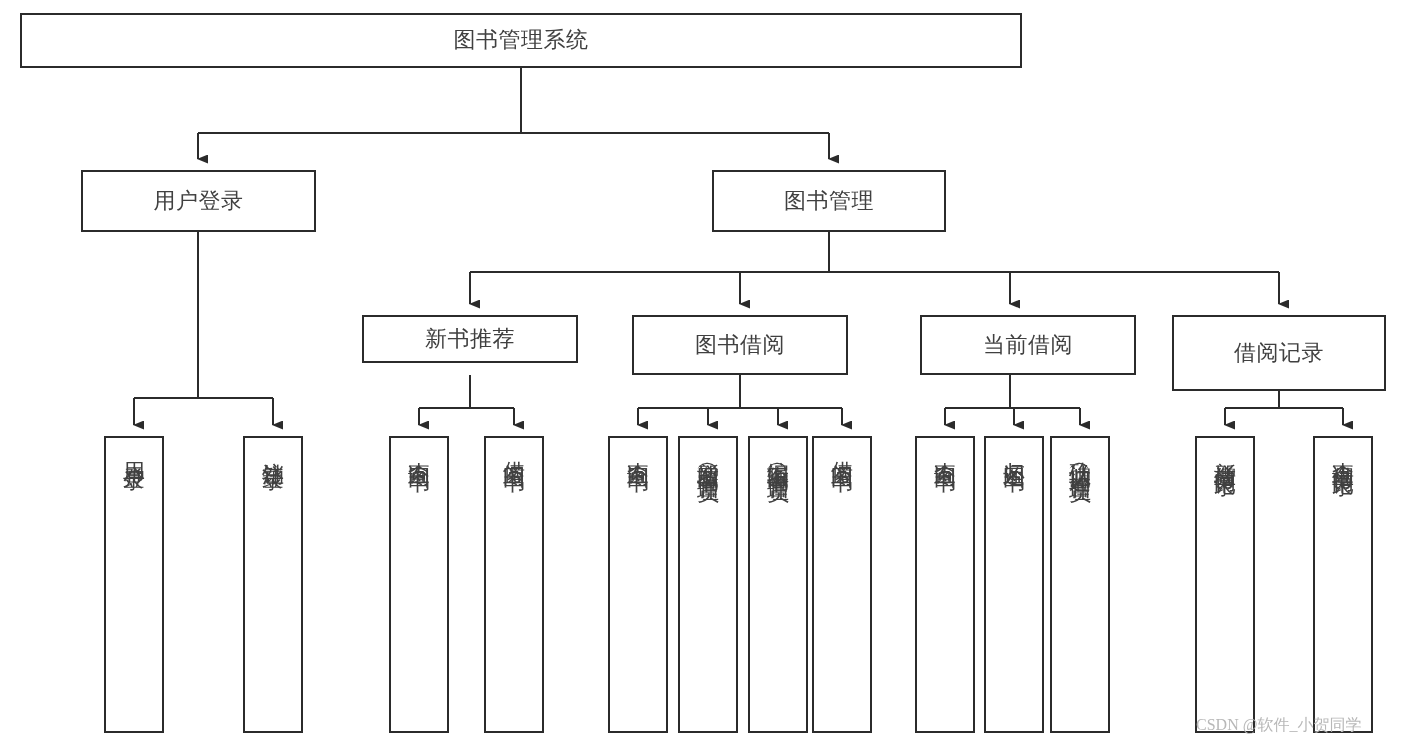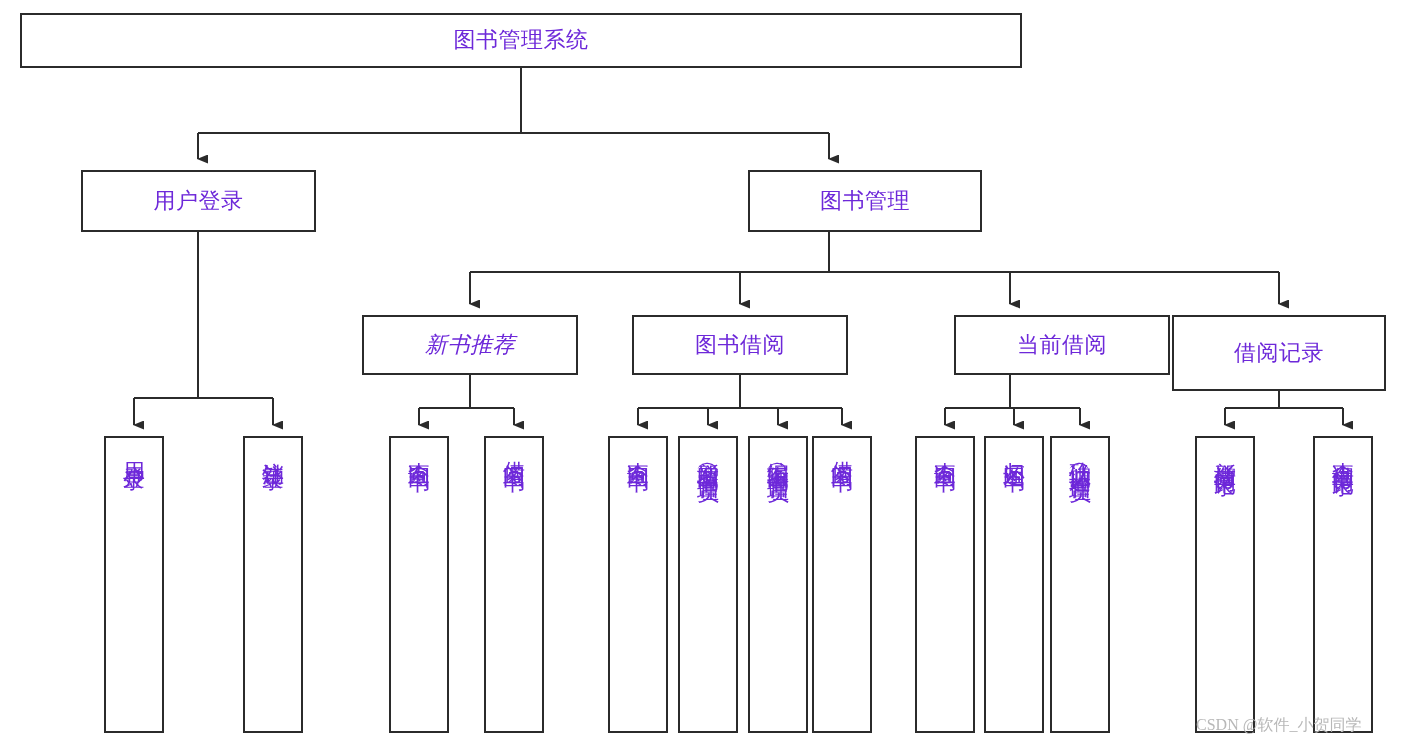--- a/index.html
+++ b/index.html
@@ -32,21 +32,21 @@
     position: absolute;
     box-sizing: border-box;
     background: #ffffff;
     border: 2px solid #2b2b2b;
     display: flex;
     align-items: center;
     justify-content: center;
     overflow: hidden;
   }
   .node-label {
-    color: #6d28d9;
+    color: #404040;
     text-align: right;
     letter-spacing: 0.5px;
     white-space: nowrap;
   }
   .node.horizontal .node-label {
     font-size: 22px;
     line-height: 1.1;
   }
   .node.vertical {
     align-items: flex-start;
@@ -116,30 +116,30 @@
       </g>
   </svg>
 
   <div id="node-layer">
       <div class="node horizontal" style="left: 20px; top: 13px; width: 1002px; height: 55px;">
         <span class="node-label">图书管理系统</span>
       </div>
       <div class="node horizontal" style="left: 81px; top: 170px; width: 235px; height: 62px;">
         <span class="node-label">用户登录</span>
       </div>
-      <div class="node horizontal" style="left: 712px; top: 170px; width: 234px; height: 62px; margin-left: 36px;">
+      <div class="node horizontal" style="left: 712px; top: 170px; width: 234px; height: 62px;">
         <span class="node-label">图书管理</span>
       </div>
-      <div class="node horizontal" style="left: 362px; top: 315px; width: 216px; height: 60px; font-style: italic;">
+      <div class="node horizontal" style="left: 362px; top: 315px; width: 216px; height: 48px;">
         <span class="node-label">新书推荐</span>
       </div>
       <div class="node horizontal" style="left: 632px; top: 315px; width: 216px; height: 60px;">
         <span class="node-label">图书借阅</span>
       </div>
-      <div class="node horizontal" style="left: 954px; top: 315px; width: 216px; height: 60px;">
+      <div class="node horizontal" style="left: 920px; top: 315px; width: 216px; height: 60px;">
         <span class="node-label">当前借阅</span>
       </div>
       <div class="node horizontal" style="left: 1172px; top: 315px; width: 214px; height: 76px;">
         <span class="node-label">借阅记录</span>
       </div>
       <div class="node vertical" style="left: 104px; top: 436px; width: 60px; height: 297px;">
         <span class="node-label">用户登录</span>
       </div>
       <div class="node vertical" style="left: 243px; top: 436px; width: 60px; height: 297px;">
         <span class="node-label">注销登录</span>

